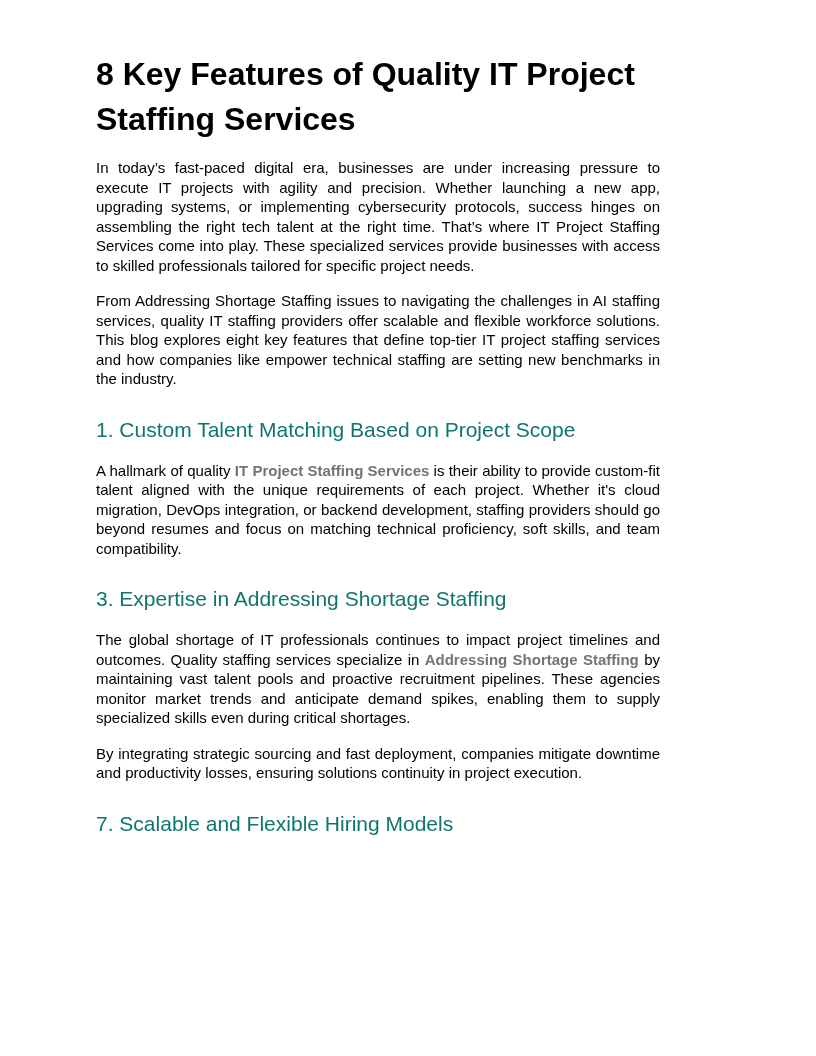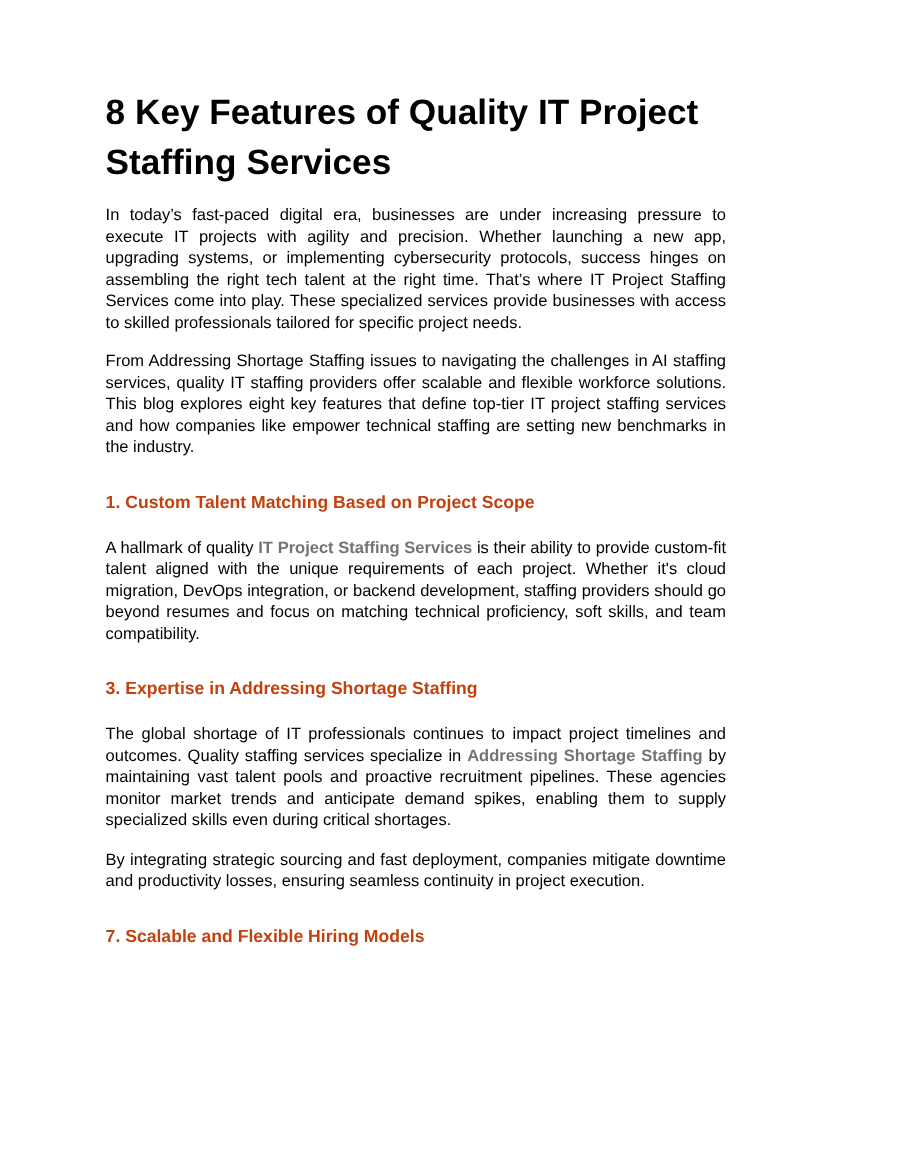--- a/index.html
+++ b/index.html
@@ -5,46 +5,46 @@
   html, body {
     margin: 0;
     padding: 0;
     background: #ffffff;
   }
   .page {
     width: 756px;
     height: 1056px;
     background: #ffffff;
     box-sizing: border-box;
-    padding: 80px 96px 0 96px;
+    padding: 52px 96px 0 96px;
     overflow: hidden;
     font-family: "Liberation Sans", "DejaVu Sans", sans-serif;
     color: #000000;
   }
   .doc-title {
     font-size: 32px;
     line-height: 45px;
     font-weight: 700;
     margin: 0 0 16px 0;
     color: #000000;
     letter-spacing: 0;
   }
   .body-para {
     font-size: 15px;
     line-height: 19.5px;
     margin: 0 0 16px 0;
     text-align: justify;
     color: #000000;
   }
   .section-heading {
-    font-size: 16px;
+    font-size: 21px;
     line-height: 26px;
-    font-weight: 700;
+    font-weight: 400;
     margin: 28px 0 18px 0;
-    color: #c2410c;
+    color: #0f766e;
   }
   .doc-link {
     color: #737373;
     font-weight: 700;
     text-decoration: none;
     cursor: pointer;
   }
 </style>
 </head>
 <body>
@@ -58,20 +58,20 @@
   <p class="body-para">From Addressing Shortage Staffing issues to navigating the challenges in AI staffing services, quality IT staffing providers offer scalable and flexible workforce solutions. This blog explores eight key features that define top-tier IT project staffing services and how companies like empower technical staffing are setting new benchmarks in the industry.</p>
 
   <div>
     <h2 class="section-heading">1. Custom Talent Matching Based on Project Scope</h2>
     <p class="body-para"><span>A hallmark of quality </span><a class="doc-link">IT Project Staffing Services</a><span> is their ability to provide custom-fit talent aligned with the unique requirements of each project. Whether it's cloud migration, DevOps integration, or backend development, staffing providers should go beyond resumes and focus on matching technical proficiency, soft skills, and team compatibility.</span></p>
   </div>
 
   <div>
     <h2 class="section-heading">3. Expertise in Addressing Shortage Staffing</h2>
     <p class="body-para"><span>The global shortage of IT professionals continues to impact project timelines and outcomes. Quality staffing services specialize in </span><a class="doc-link">Addressing Shortage Staffing</a><span> by maintaining vast talent pools and proactive recruitment pipelines. These agencies monitor market trends and anticipate demand spikes, enabling them to supply specialized skills even during critical shortages.</span></p>
-    <p class="body-para">By integrating strategic sourcing and fast deployment, companies mitigate downtime and productivity losses, ensuring seamless continuity in project execution.</p>
+    <p class="body-para">By integrating strategic sourcing and fast deployment, companies mitigate downtime and productivity losses, ensuring solutions continuity in project execution.</p>
   </div>
 
   <div>
     <h2 class="section-heading">7. Scalable and Flexible Hiring Models</h2>
   </div>
 
 </div>
 
 </body></html>

